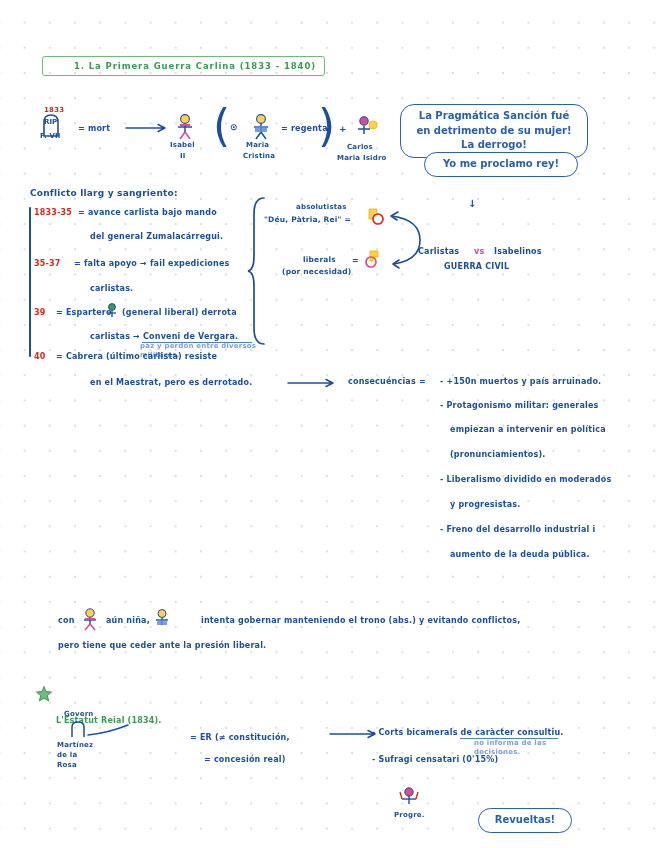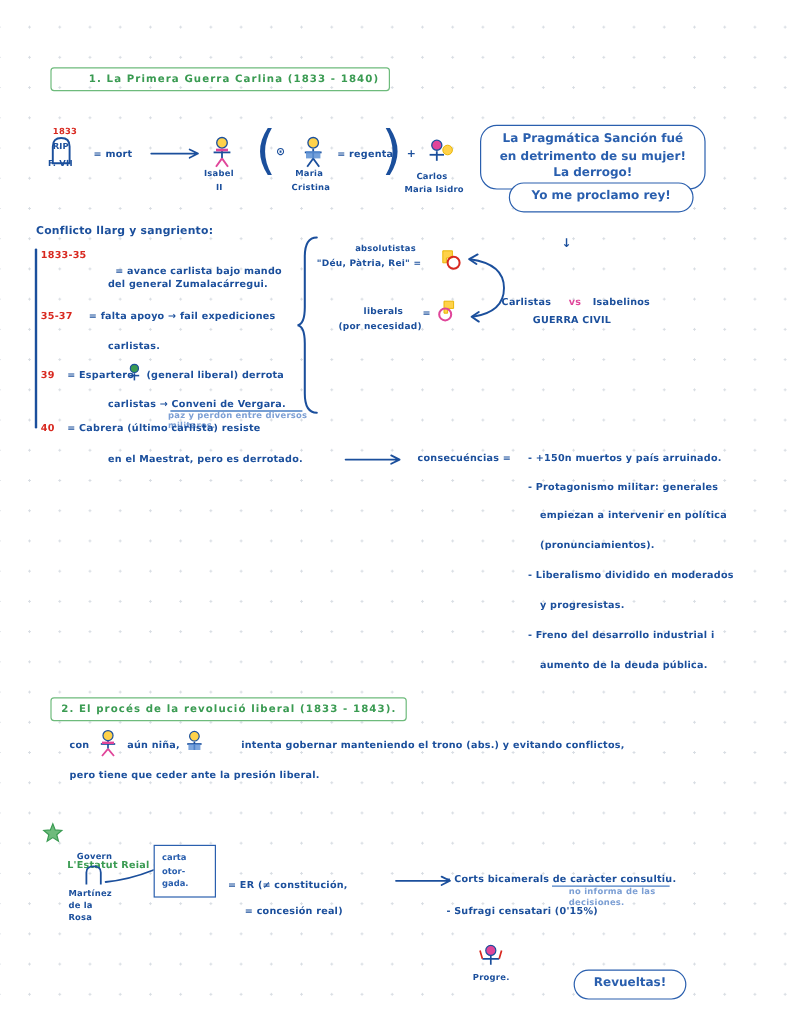--- a/index.html
+++ b/index.html
@@ -142,21 +142,21 @@
 La derrogo!</div>
   <div class="bubble" style="left:424px;top:152px;width:134px;">Yo me proclamo rey!</div>
 
   <div class="ink sz9" style="left:30px;top:188px;">Conflicto llarg  y sangriento:</div>
 
   <svg class="deco" style="left:26px;top:206px;" width="8" height="152">
     <path d="M4,2 L4,150" stroke="#1b4f9c" stroke-width="2" stroke-linecap="round"></path>
   </svg>
 
   <div class="ink red sz8" style="left:34px;top:208px;">1833-35</div>
-  <div class="ink sz8" style="left:96px;top:208px;margin-top:13px;">= avance carlista  bajo mando</div>
+  <div class="ink sz8" style="left:78px;top:208px;">= avance carlista  bajo mando</div>
   <div class="ink sz8" style="left:90px;top:232px;">del general Zumalacárregui.</div>
 
   <div class="ink red sz8" style="left:34px;top:259px;">35-37</div>
   <div class="ink sz8" style="left:74px;top:259px;">= falta apoyo → fail expediciones</div>
   <div class="ink sz8" style="left:90px;top:284px;">carlistas.</div>
 
   <div class="ink red sz8" style="left:34px;top:308px;">39</div>
   <div class="ink sz8" style="left:56px;top:308px;">= Espartero</div>
   <svg class="deco" style="left:106px;top:303px;" width="14" height="16">
     <circle cx="6" cy="4" r="3.4" fill="#3a9b52" stroke="#1b4f9c" stroke-width="1"></circle>
@@ -215,21 +215,20 @@
 
   <div class="ink sz8" style="left:440px;top:377px;">- +150n muertos  y país arruinado.</div>
   <div class="ink sz8" style="left:440px;top:401px;">- Protagonismo militar: generales</div>
   <div class="ink sz8" style="left:450px;top:425px;">empiezan a intervenir en política</div>
   <div class="ink sz8" style="left:450px;top:450px;">(pronunciamientos).</div>
   <div class="ink sz8" style="left:440px;top:475px;">- Liberalismo dividido en moderados</div>
   <div class="ink sz8" style="left:450px;top:500px;">y progresistas.</div>
   <div class="ink sz8" style="left:440px;top:525px;">- Freno del desarrollo industrial i</div>
   <div class="ink sz8" style="left:450px;top:550px;">aumento de la deuda pública.</div>
 
-  <div class="headbox" style="left:42px;top:581px;">2. El procés de la revolució liberal (1833 - 1843).</div>
 
   <div class="ink sz8" style="left:58px;top:616px;">con</div>
   <svg class="deco" style="left:80px;top:608px;" width="20" height="22">
     <circle cx="10" cy="5" r="4.2" fill="#ffd24a" stroke="#1b4f9c" stroke-width="1"></circle>
     <path d="M10,9 L10,16" stroke="#1b4f9c" stroke-width="1.4"></path>
     <path d="M4,12 L16,12" stroke="#1b4f9c" stroke-width="1.4"></path>
     <path d="M10,16 L5,22 M10,16 L15,22" stroke="#e0469a" stroke-width="1.5"></path>
     <path d="M5,11 L15,11" stroke="#e0469a" stroke-width="2"></path>
   </svg>
   <div class="ink sz8" style="left:106px;top:616px;">aún niña,</div>
@@ -252,23 +251,20 @@
     <path d="M4,17 L4,7 Q4,2 10,2 Q16,2 16,7 L16,17" fill="none" stroke="#1b4f9c" stroke-width="1.5"></path>
   </svg>
   <div class="ink sz7" style="left:57px;top:740px;white-space:pre-line;line-height:1.45;">Martínez
 de la
 Rosa</div>
 
   <svg class="deco" style="left:88px;top:722px;" width="42" height="16">
     <path d="M0,13 Q20,11 40,3" fill="none" stroke="#1b4f9c" stroke-width="1.5" stroke-linecap="round"></path>
   </svg>
 
-  <div class="cartabox" style="left:128px;top:704px;width:38px;">carta
-otor-
-gada.</div>
 
   <div class="ink sz8" style="left:190px;top:733px;">= ER  (≠ constitución,</div>
   <div class="ink sz8" style="left:204px;top:755px;">= concesión real)</div>
 
   <svg class="deco" style="left:330px;top:729px;" width="54" height="10">
     <path d="M0,5 L44,5 M38,1.5 L45,5 L38,8.5" fill="none" stroke="#1b4f9c" stroke-width="1.5" stroke-linecap="round" stroke-linejoin="round"></path>
   </svg>
 
   <div class="ink sz8" style="left:372px;top:728px;">- Corts  bicamerals  de caràcter consultiu.</div>
   <svg class="deco" style="left:460px;top:737px;" width="100" height="3">

